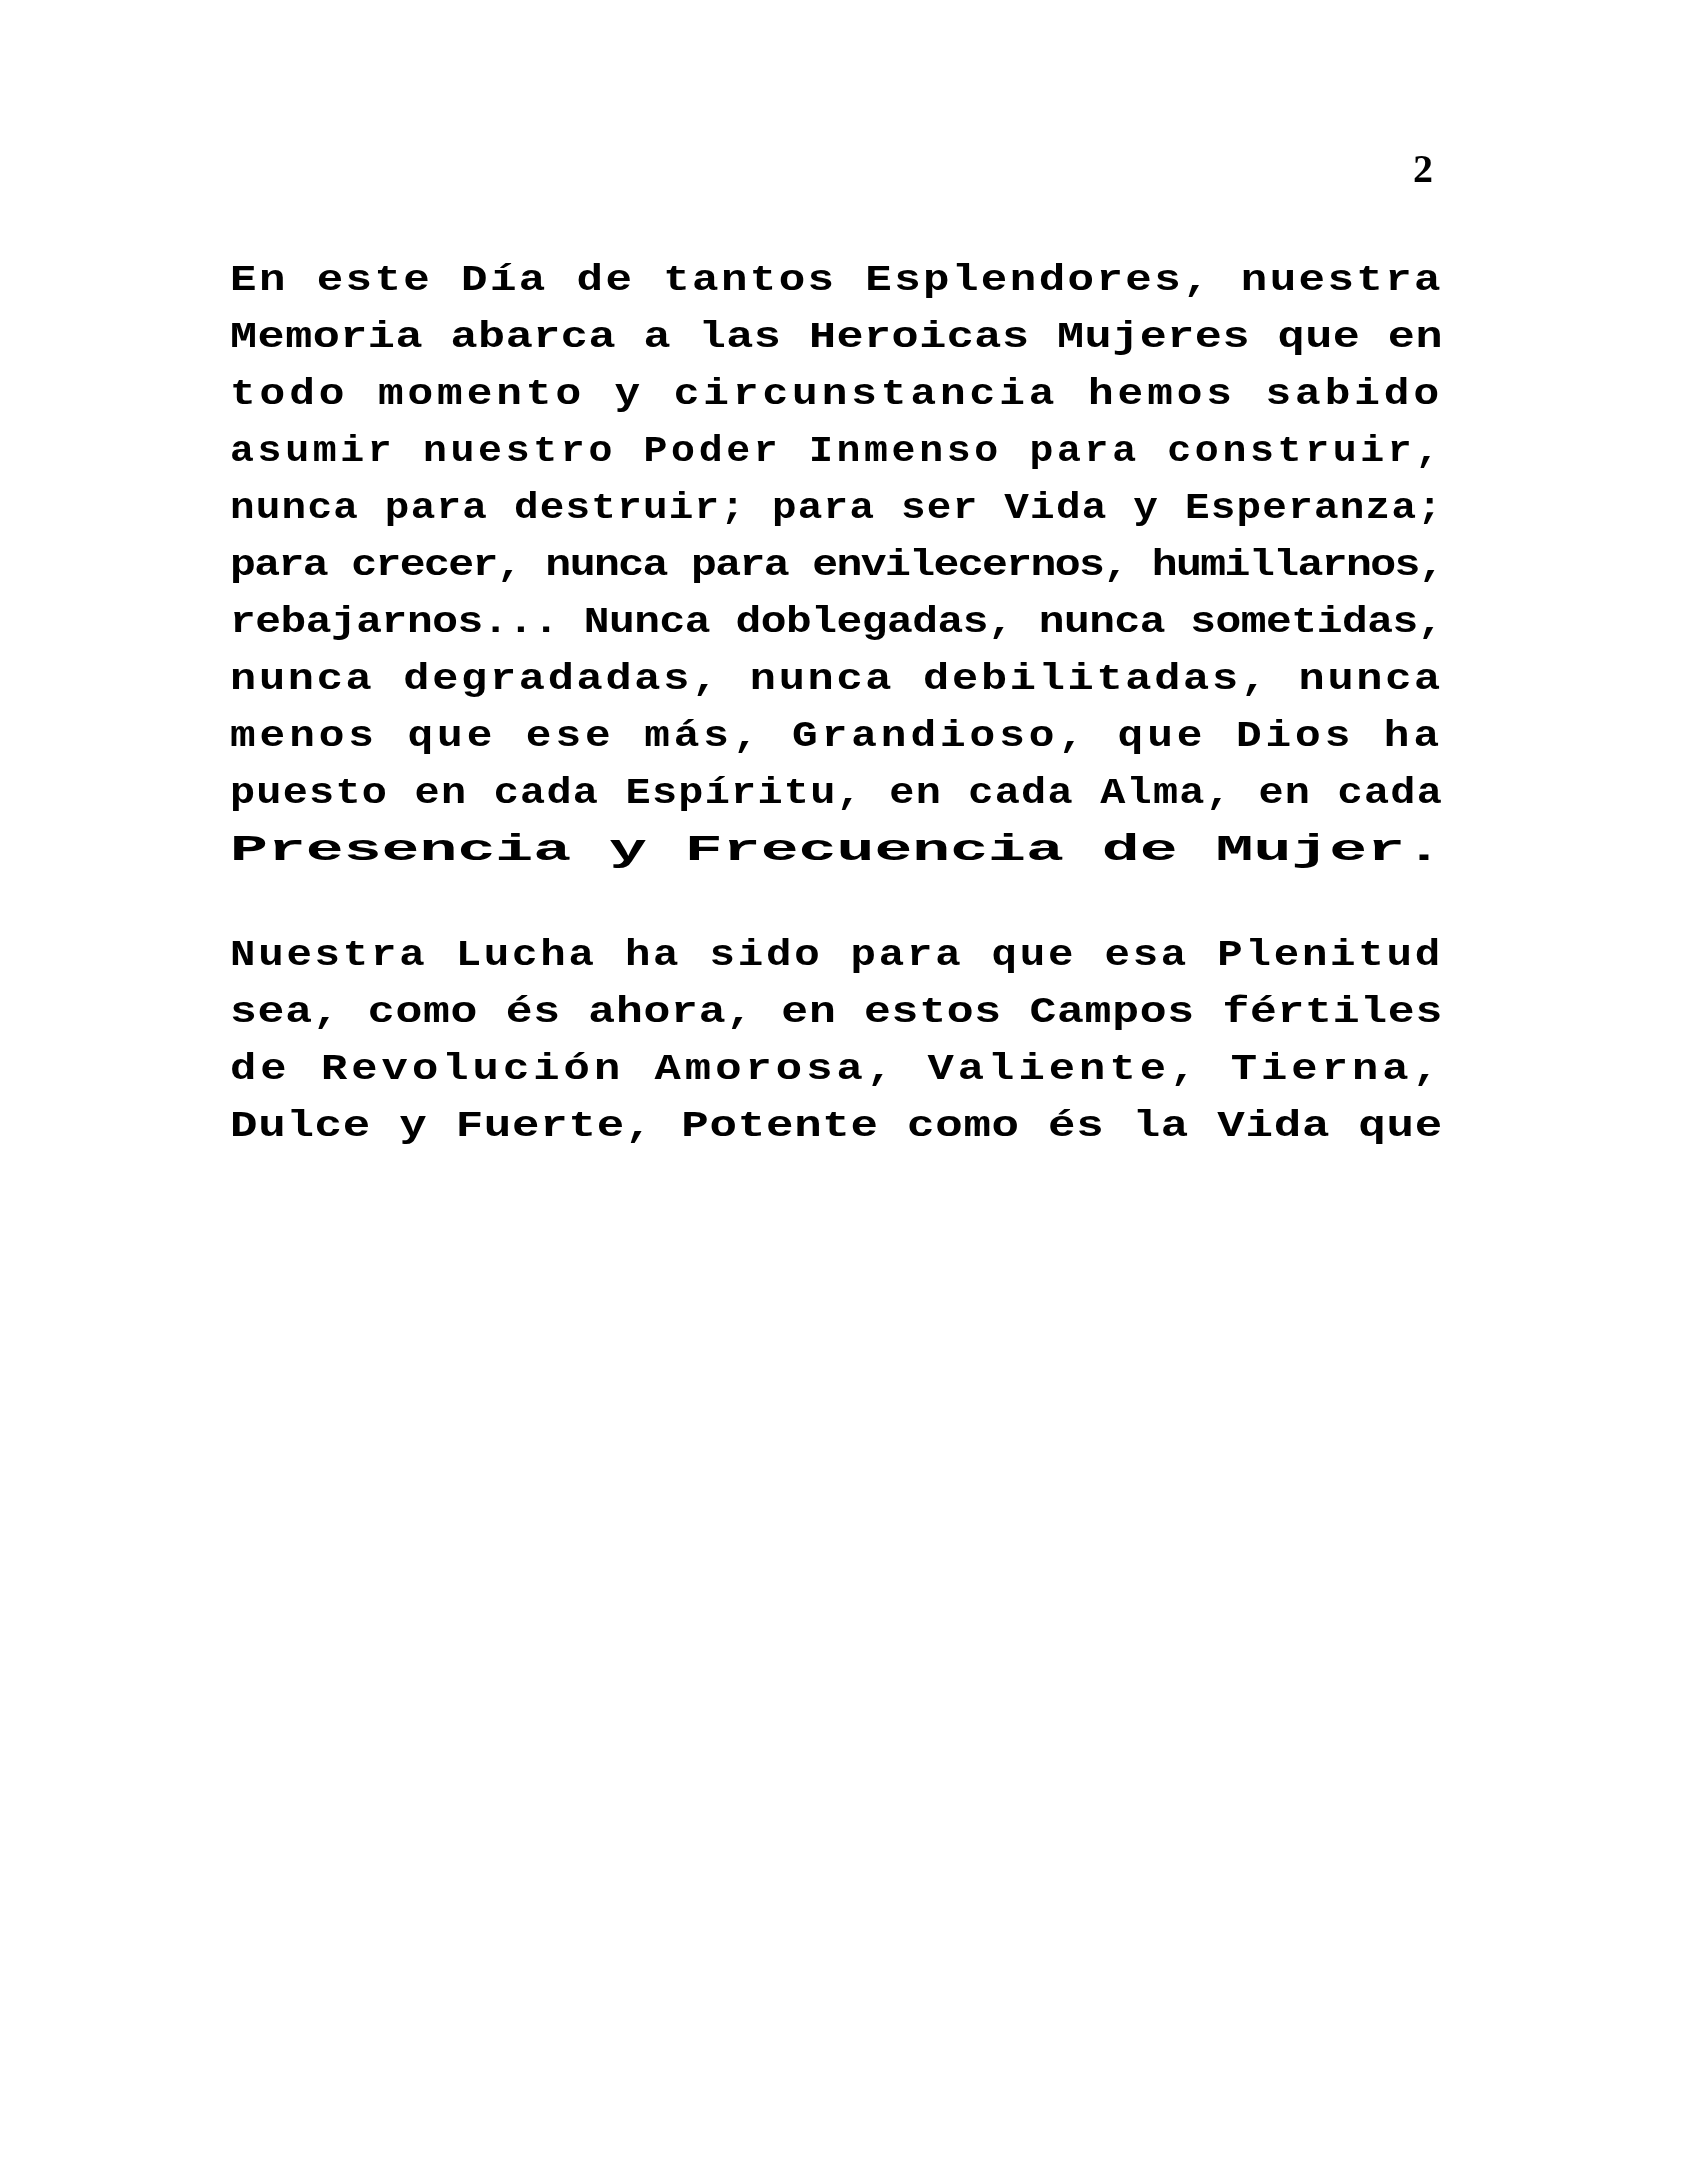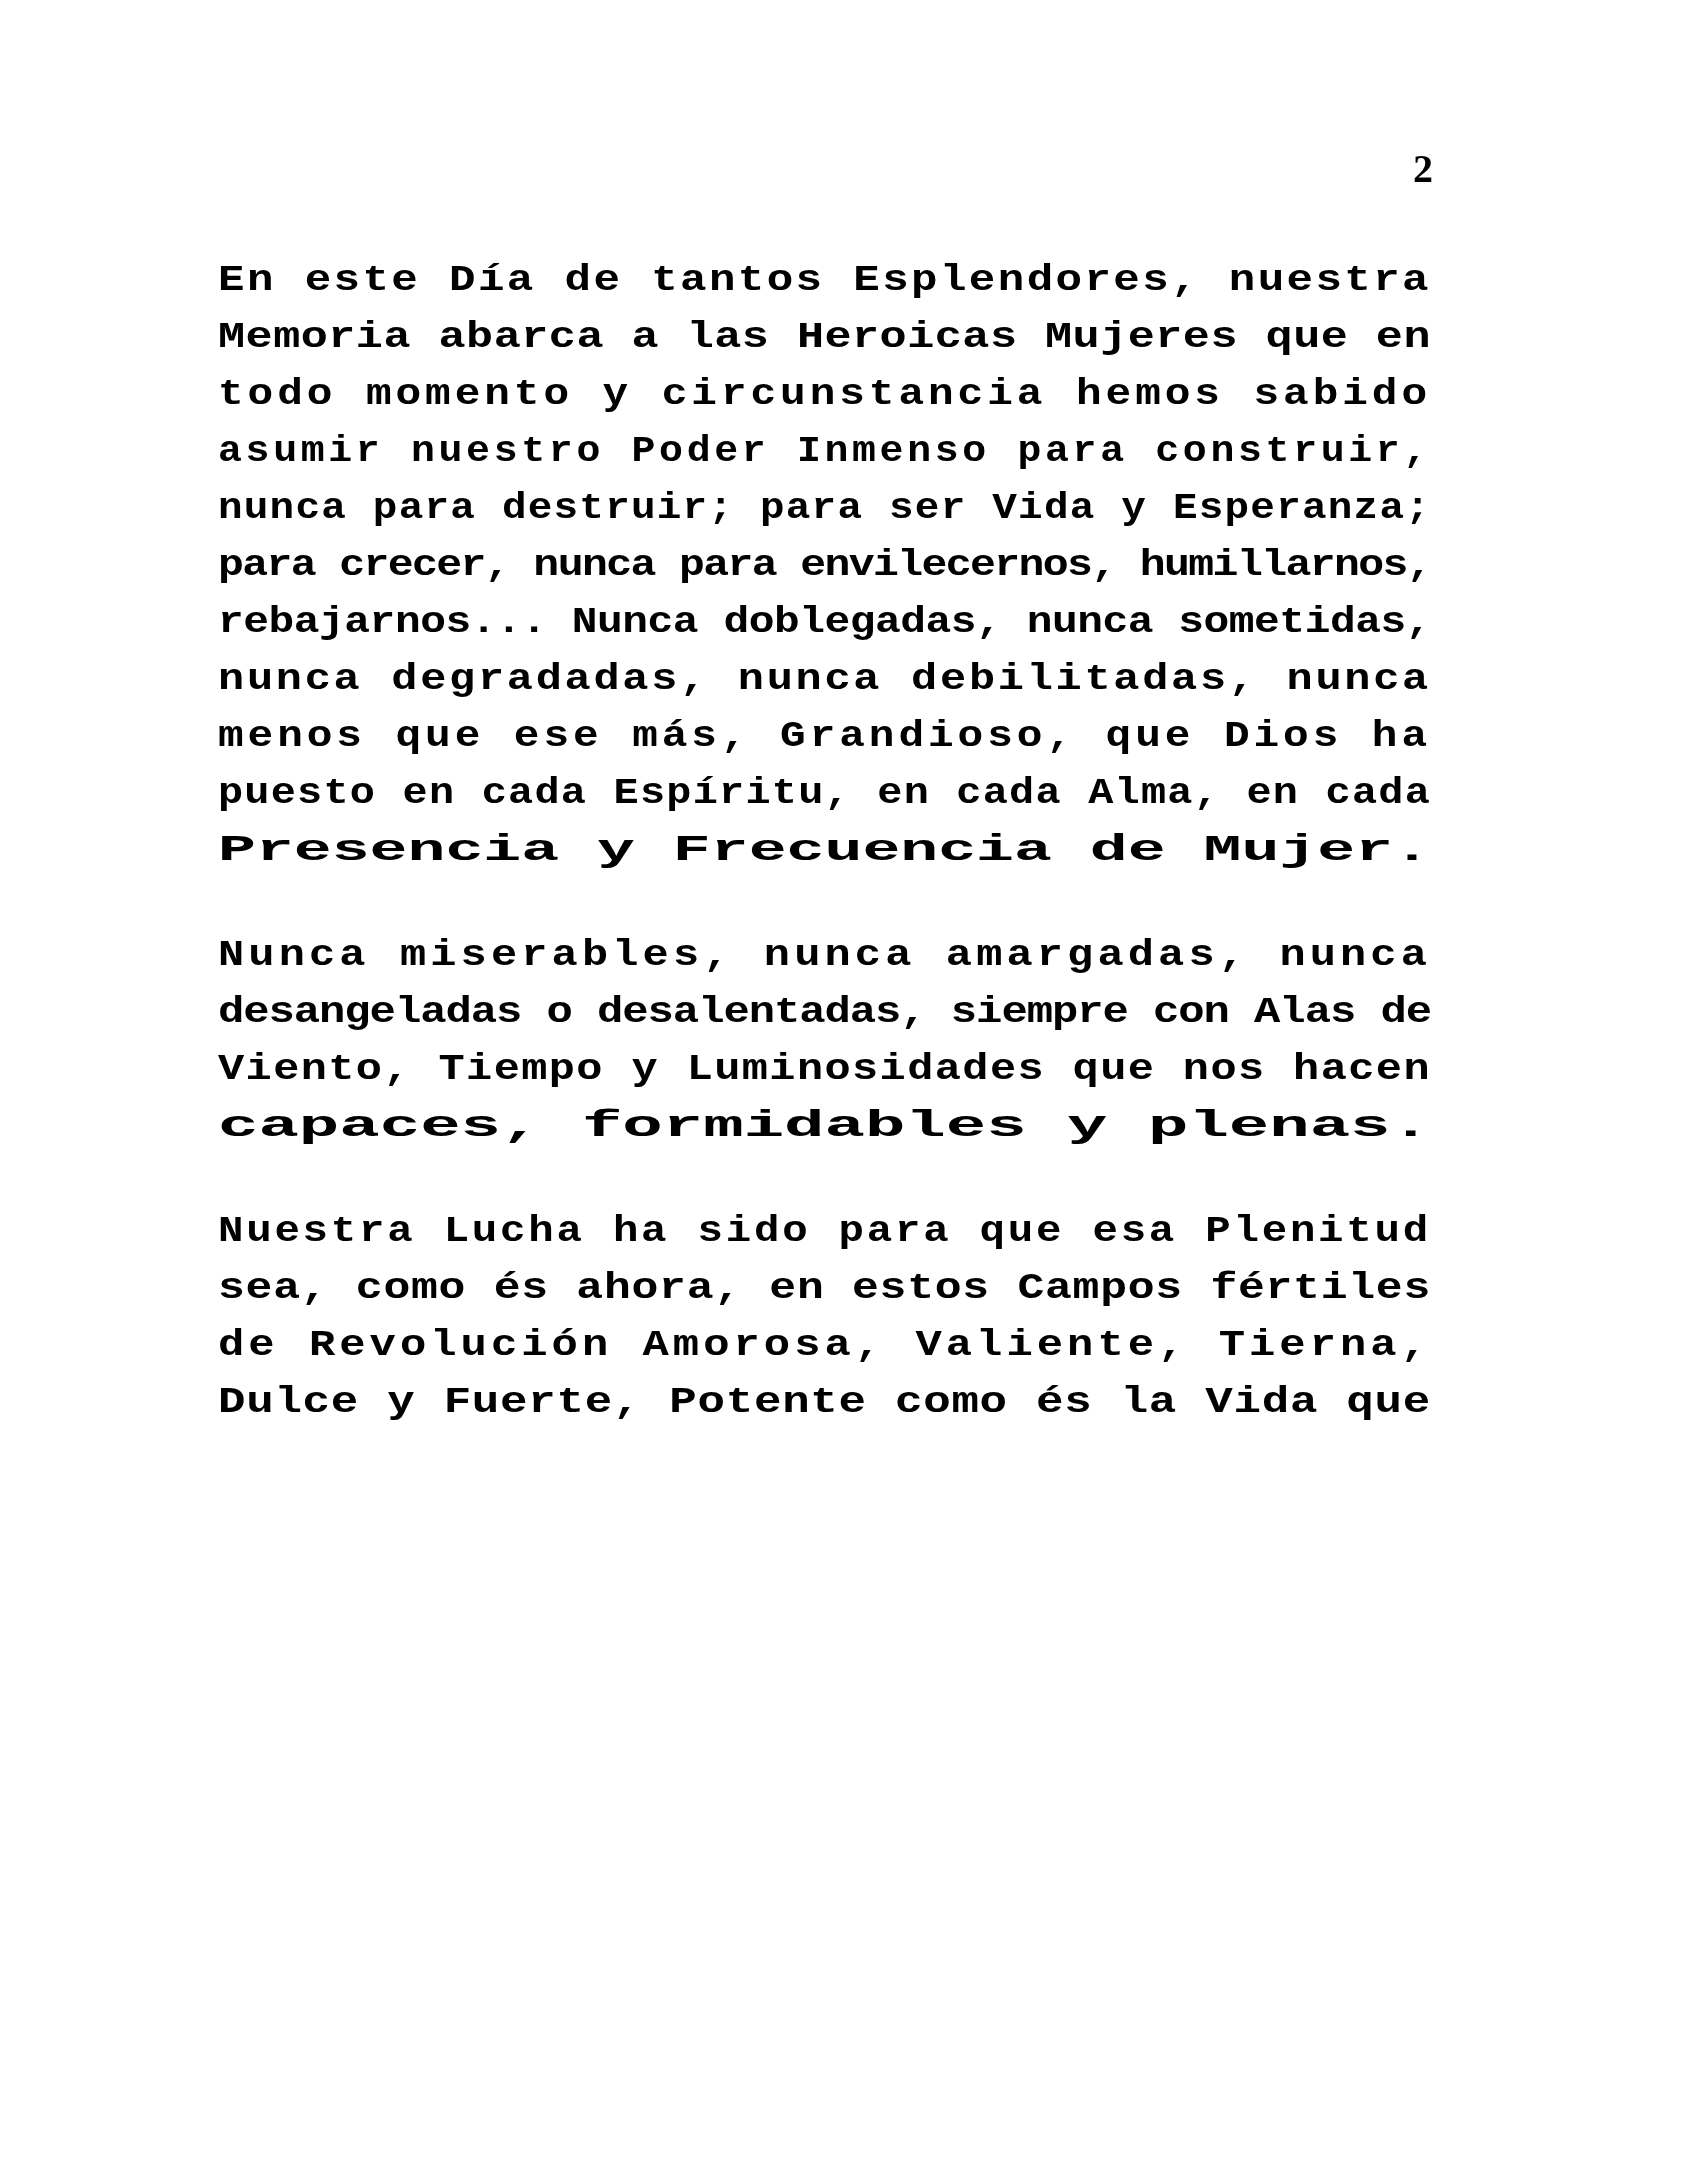--- a/index.html
+++ b/index.html
@@ -22,21 +22,21 @@
     width: 1433px;
     text-align: right;
     font-family: "Liberation Serif", "DejaVu Serif", serif;
     font-weight: bold;
     font-size: 40px;
     color: #000000;
     line-height: 1;
   }
   .body-text {
     position: absolute;
-    left: 218px;
+    left: 230px;
     top: 252px;
     width: 1201px;
   }
   .para {
     margin: 0 0 48px 0;
     padding: 0;
   }
   .para:last-child { margin-bottom: 0; text-align: right; }
 
   
@@ -90,26 +90,20 @@
       <span class="tline s-w4" style="display: block; width: max-content; transform: scaleX(1.0767);">asumir nuestro Poder Inmenso para construir,</span>
       <span class="tline s-w5" style="display: block; width: max-content; transform: scaleX(1.1075);">nunca para destruir; para ser Vida y Esperanza;</span>
       <span class="tline s-w6" style="display: block; width: max-content; transform: scaleX(1.1661);">para crecer, nunca para envilecernos, humillarnos,</span>
       <span class="tline s-w7" style="display: block; width: max-content; transform: scaleX(1.159);">rebajarnos... Nunca doblegadas, nunca sometidas,</span>
       <span class="tline s-w8" style="display: block; width: max-content; transform: scaleX(1.1786);">nunca degradadas, nunca debilitadas, nunca</span>
       <span class="tline s-w9" style="display: block; width: max-content; transform: scaleX(1.1555);">menos que ese más, Grandioso, que Dios ha</span>
       <span class="tline s-w10" style="display: block; width: max-content; transform: scaleX(1.1316);">puesto en cada Espíritu, en cada Alma, en cada</span>
       <span class="tline s-w11" style="display: block; width: max-content; transform: scaleX(1.7072);">Presencia y Frecuencia de Mujer.</span>
     </div>
 
-    <div class="para">
-      <span class="tline s-x1" style="display: block; width: max-content; transform: scaleX(1.1798);">Nunca miserables, nunca amargadas, nunca</span>
-      <span class="tline s-x2" style="display: block; width: max-content; transform: scaleX(1.1862);">desangeladas o desalentadas, siempre con Alas de</span>
-      <span class="tline s-x3" style="display: block; width: max-content; transform: scaleX(1.1779);">Viento, Tiempo y Luminosidades que nos hacen</span>
-      <span class="tline s-x4" style="display: block; width: max-content; transform: scaleX(1.821);">capaces, formidables y plenas.</span>
-    </div>
 
     <div class="para">
       <span class="tline s-y1" style="display: block; width: max-content; transform: scaleX(1.1465);">Nuestra Lucha ha sido para que esa Plenitud</span>
       <span class="tline s-y2" style="display: block; width: max-content; transform: scaleX(1.2089);">sea, como és ahora, en estos Campos fértiles</span>
       <span class="tline s-y3" style="display: block; width: max-content; transform: scaleX(1.1844);">de Revolución Amorosa, Valiente, Tierna,</span>
       <span class="tline s-y4" style="display: block; width: max-content; transform: scaleX(1.237);">Dulce y Fuerte, Potente como és la Vida que</span>
     </div>
 
   </div>
 </div>

